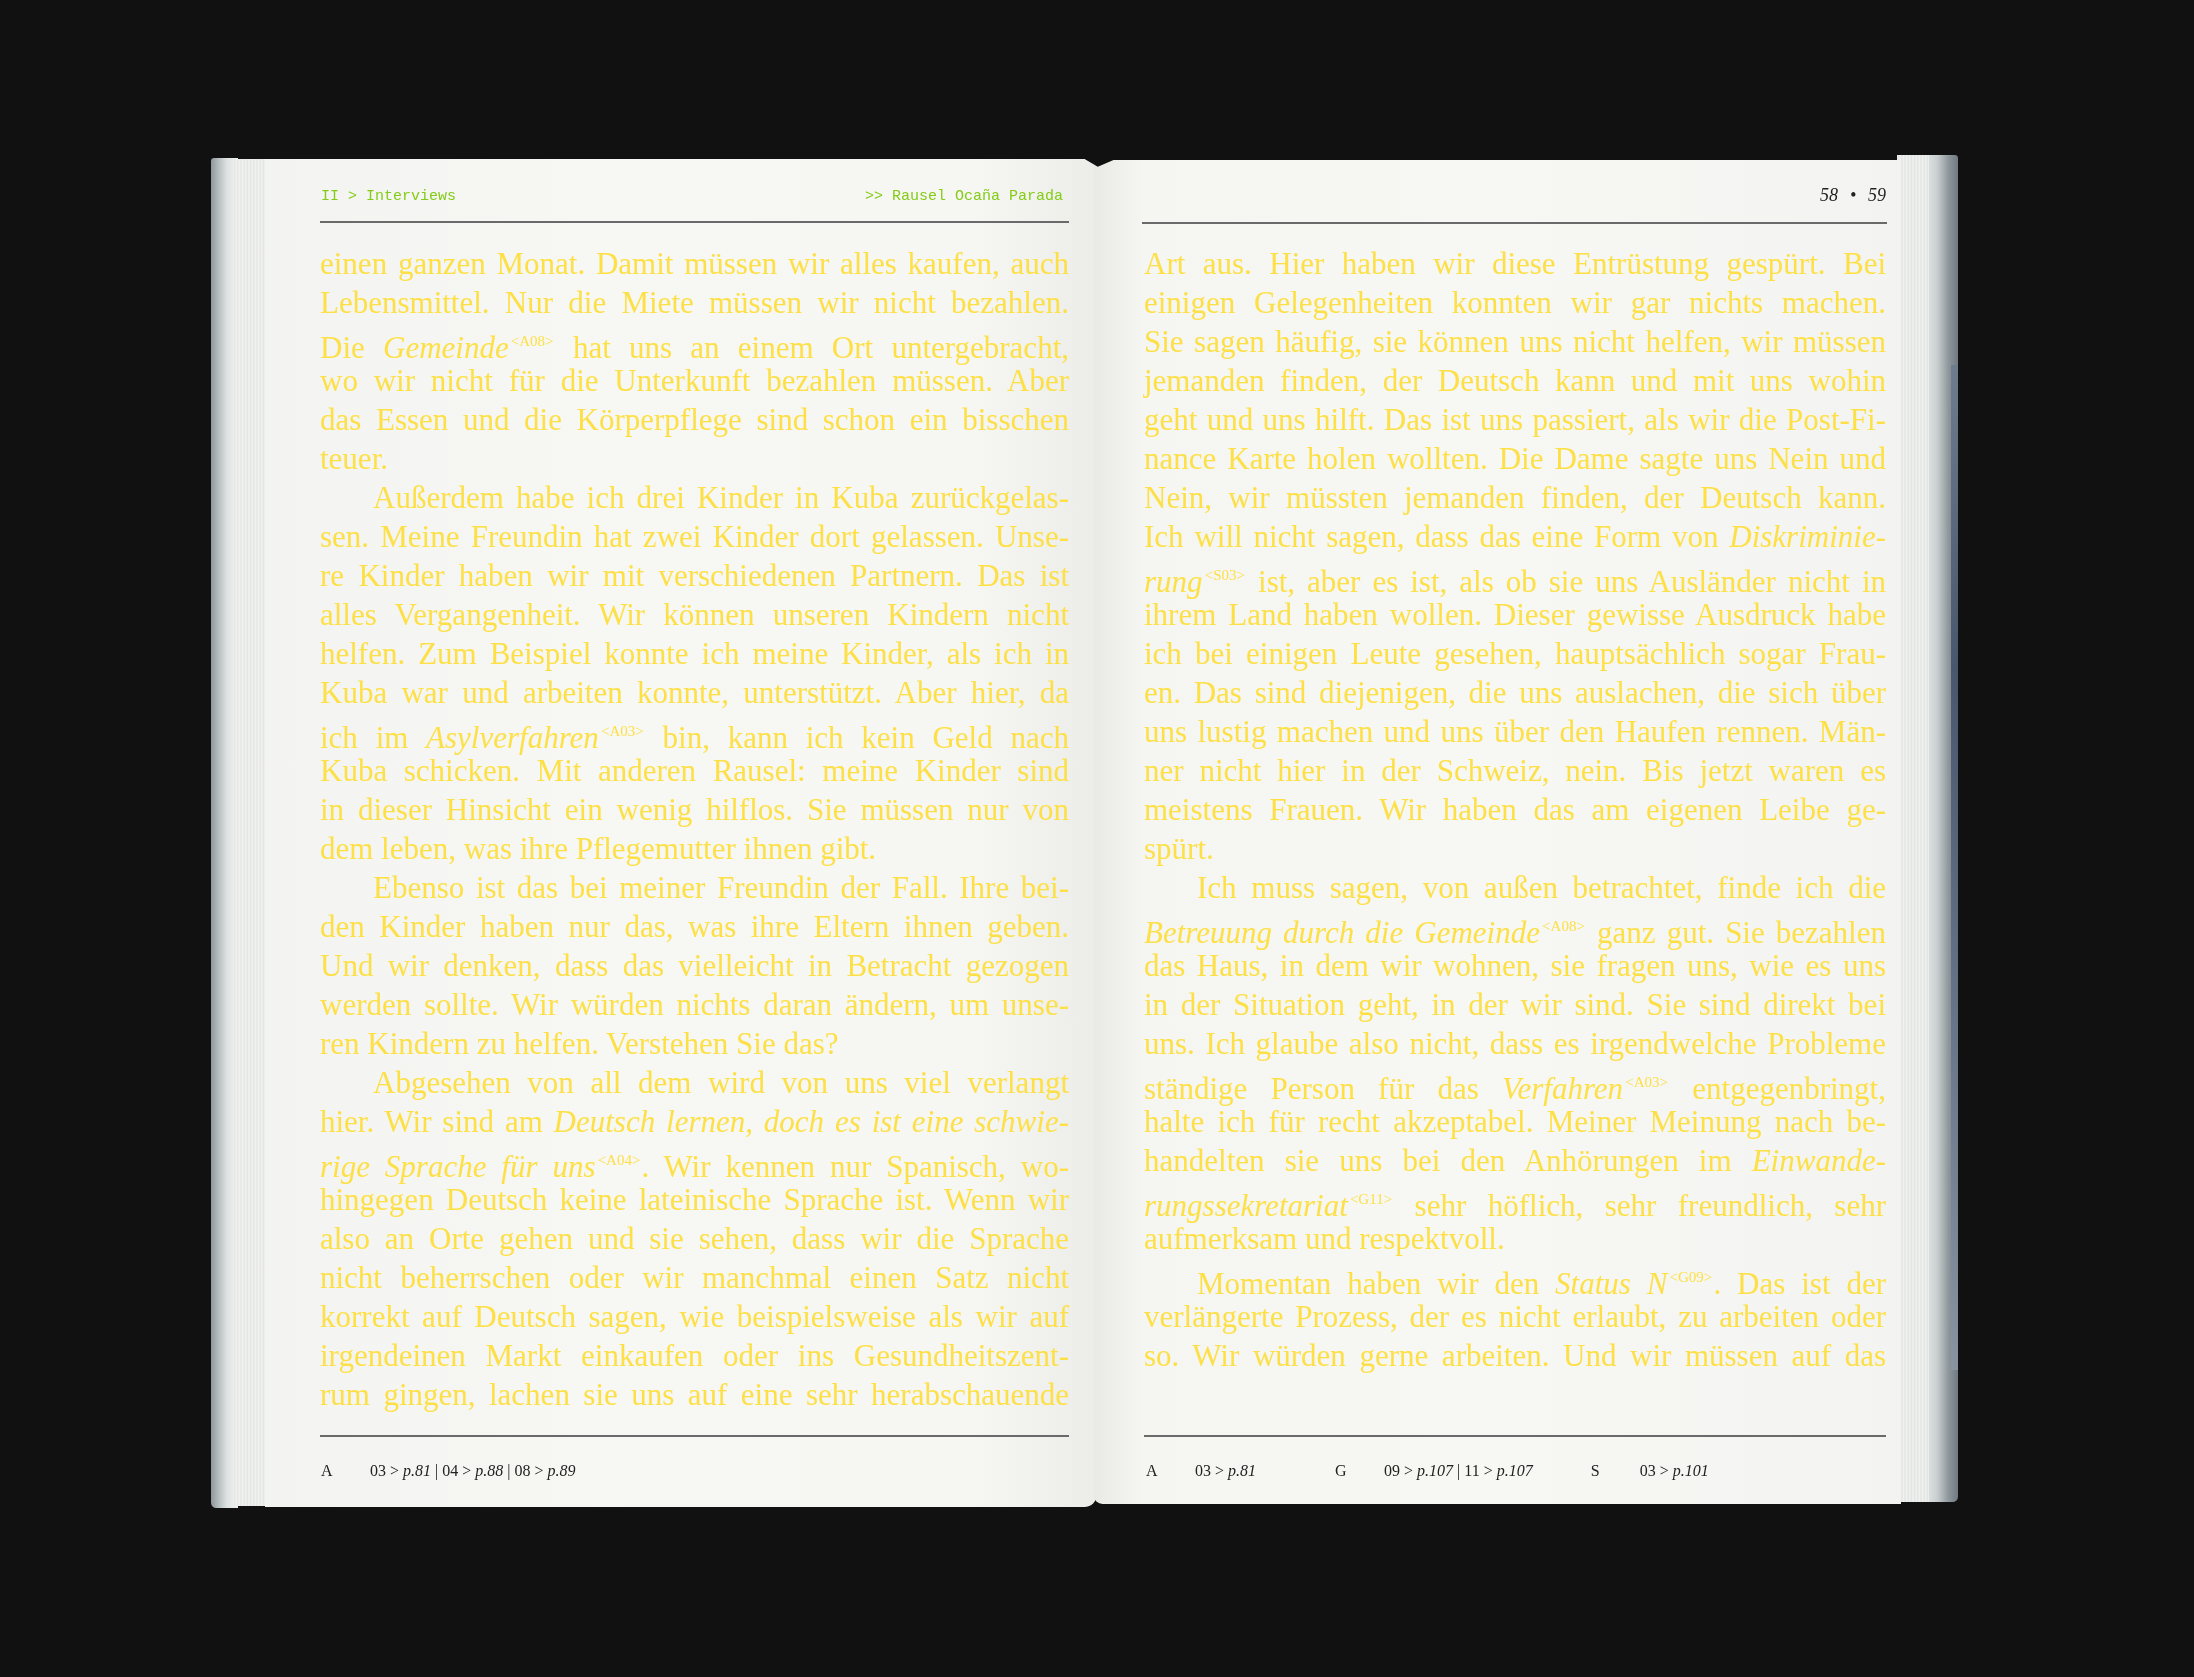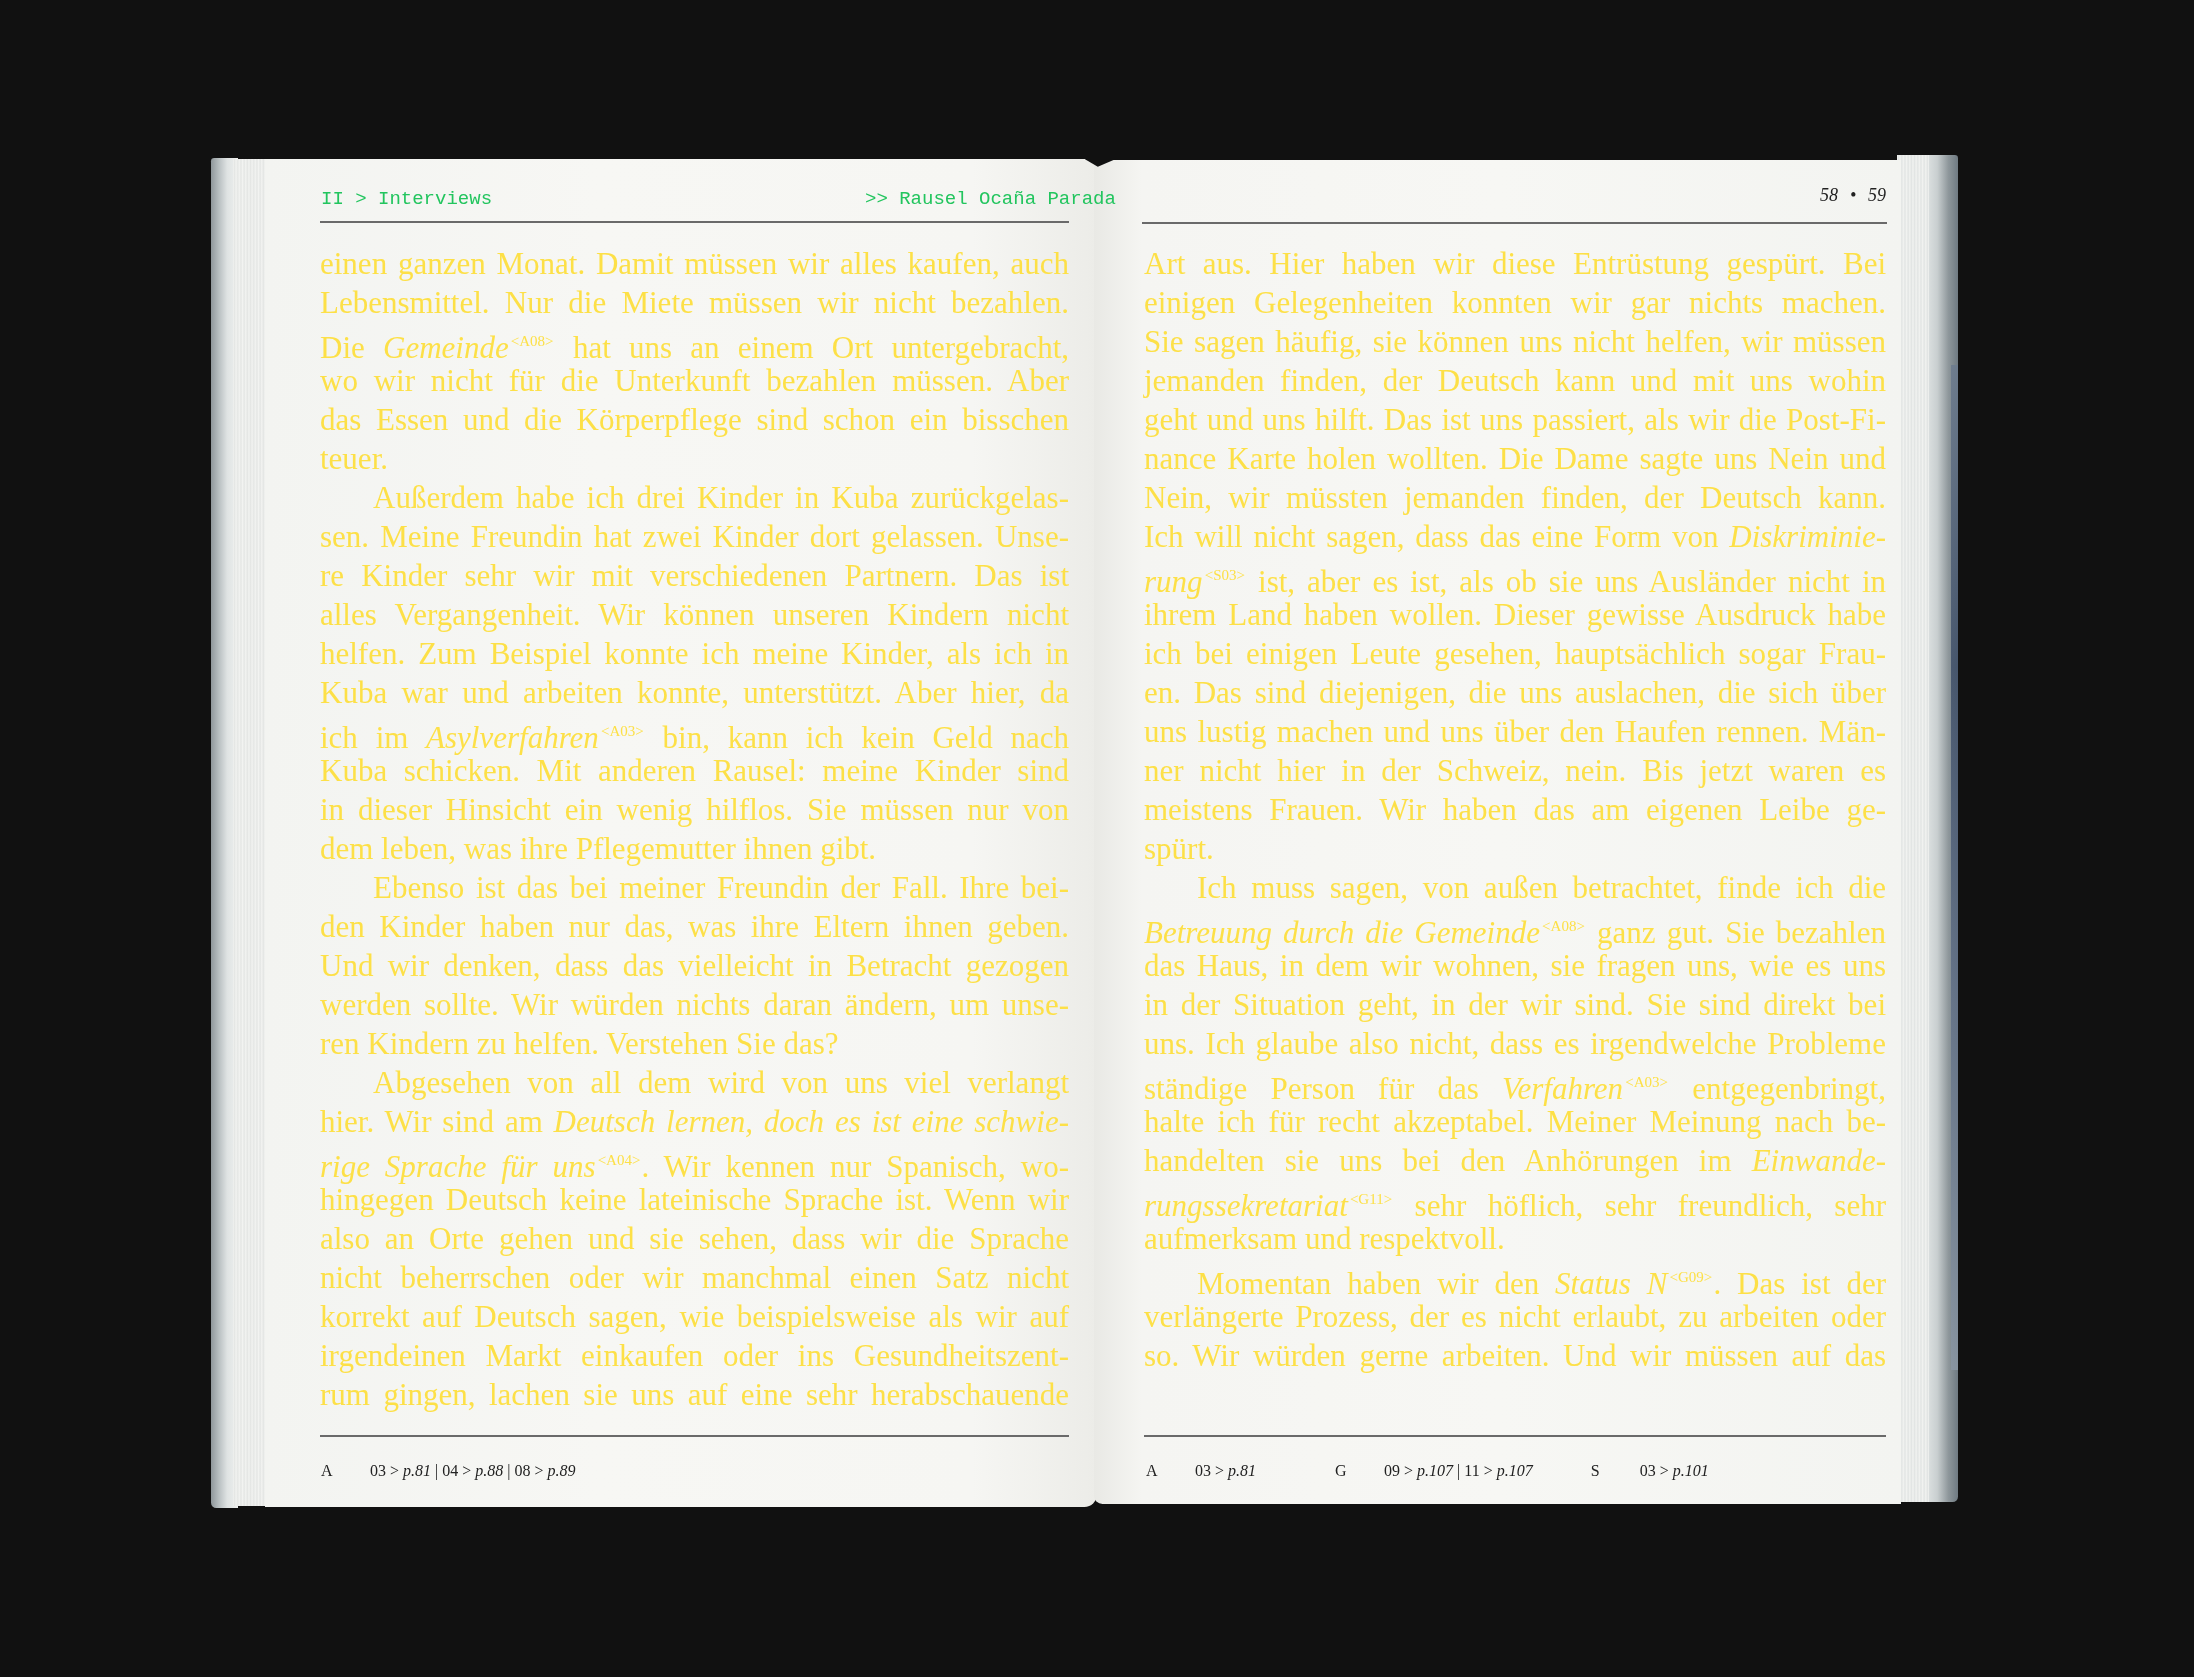--- a/index.html
+++ b/index.html
@@ -48,21 +48,21 @@
     background: linear-gradient(90deg, #e9e9e5 0%, #f5f5f2 6%, #f7f7f4 50%, #f3f4f1 100%);
   }
   .gutter-top {
     position: absolute; left: 1085px; top: 153px; width: 32px; height: 13.8px;
     background: #111; clip-path: polygon(0 0, 100% 0, 100% 40%, 40% 100%, 0 45%);
   }
   
   .runhead {
     position: absolute; top: 188px;
     font-family: "Liberation Mono", "DejaVu Sans Mono", monospace;
-    font-size: 19px; color: #22c55e; letter-spacing: 0px;
+    font-size: 15px; color: #84cc16; letter-spacing: 0px;
   }
   .folio {
     position: absolute; top: 185px;
     font-family: "Liberation Serif", serif; font-style: italic;
     font-size: 18px; color: #222; word-spacing: 7.4px;
   }
   .rule { position: absolute; height: 1.6px; background: #6a6a6a; }
   
   .textblock {
     position: absolute; font-size: 31px; line-height: 39px;
@@ -111,21 +111,21 @@
 
 <div class="textblock" id="tb-left" style="left:320px; top:244px; width:749px;">
     <span class="line">einen ganzen Monat. Damit müssen wir alles kaufen, auch</span>
     <span class="line">Lebensmittel. Nur die Miete müssen wir nicht bezahlen.</span>
     <span class="line">Die <i>Gemeinde</i><span class="ref">&lt;A08&gt;</span> hat uns an einem Ort untergebracht,</span>
     <span class="line">wo wir nicht für die Unterkunft bezahlen müssen. Aber</span>
     <span class="line">das Essen und die Körperpflege sind schon ein bisschen</span>
     <span class="line last">teuer.</span>
     <span class="line indent">Außerdem habe ich drei Kinder in Kuba zurückgelas-</span>
     <span class="line">sen. Meine Freundin hat zwei Kinder dort gelassen. Unse-</span>
-    <span class="line">re Kinder sehr wir mit verschiedenen Partnern. Das ist</span>
+    <span class="line">re Kinder haben wir mit verschiedenen Partnern. Das ist</span>
     <span class="line">alles Vergangenheit. Wir können unseren Kindern nicht</span>
     <span class="line">helfen. Zum Beispiel konnte ich meine Kinder, als ich in</span>
     <span class="line">Kuba war und arbeiten konnte, unterstützt. Aber hier, da</span>
     <span class="line">ich im <i>Asylverfahren</i><span class="ref">&lt;A03&gt;</span> bin, kann ich kein Geld nach</span>
     <span class="line">Kuba schicken. Mit anderen Rausel: meine Kinder sind</span>
     <span class="line">in dieser Hinsicht ein wenig hilflos. Sie müssen nur von</span>
     <span class="line last">dem leben, was ihre Pflegemutter ihnen gibt.</span>
     <span class="line indent">Ebenso ist das bei meiner Freundin der Fall. Ihre bei-</span>
     <span class="line">den Kinder haben nur das, was ihre Eltern ihnen geben.</span>
     <span class="line">Und wir denken, dass das vielleicht in Betracht gezogen</span>

